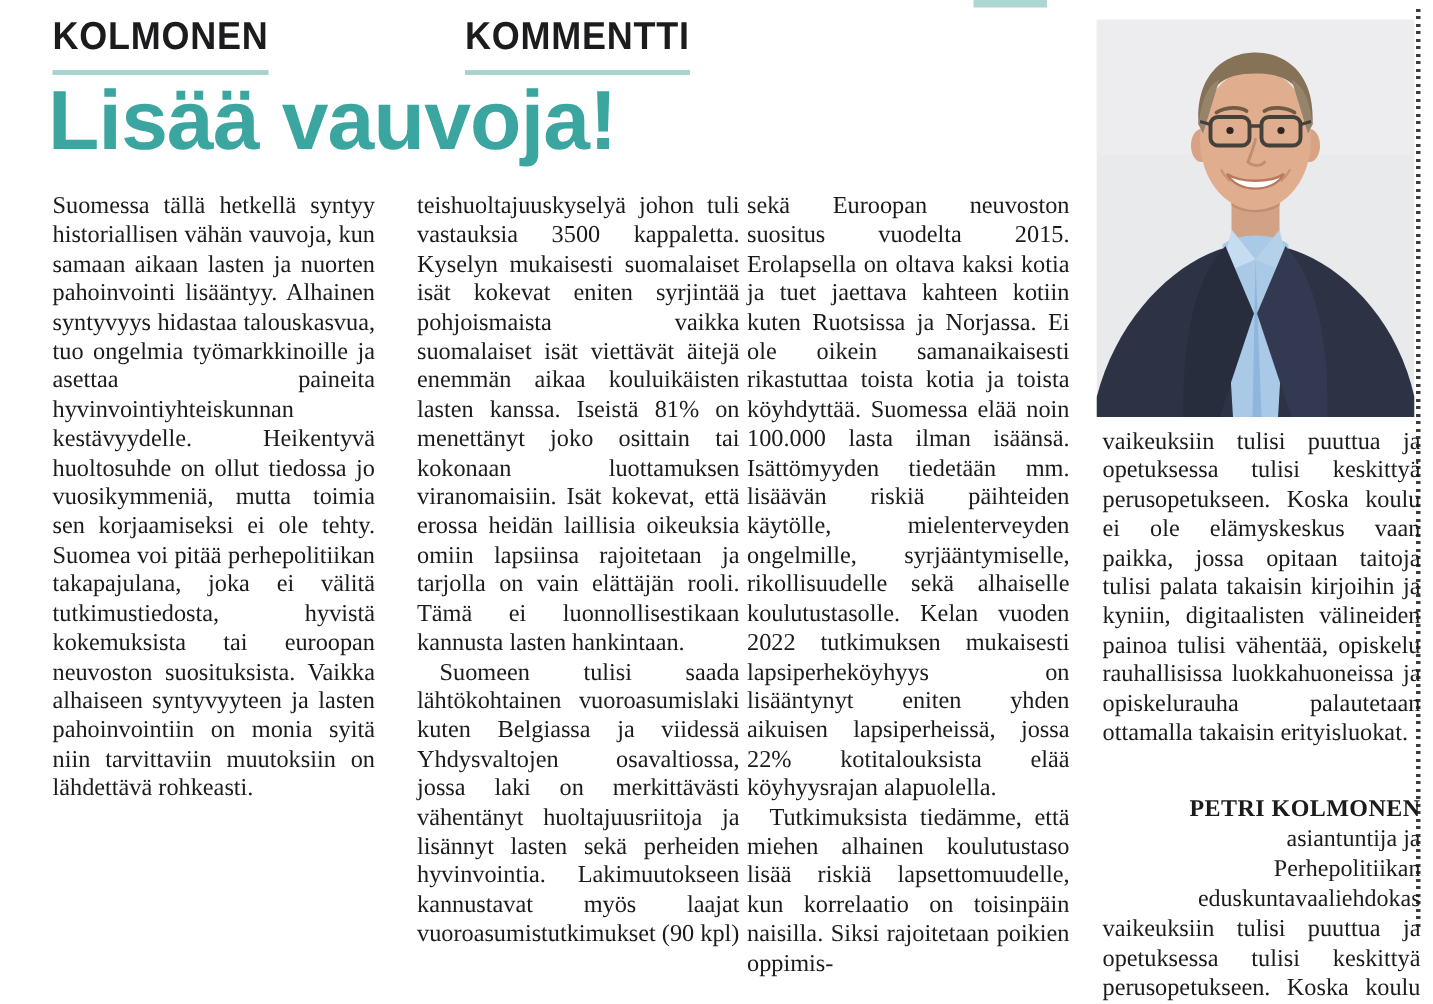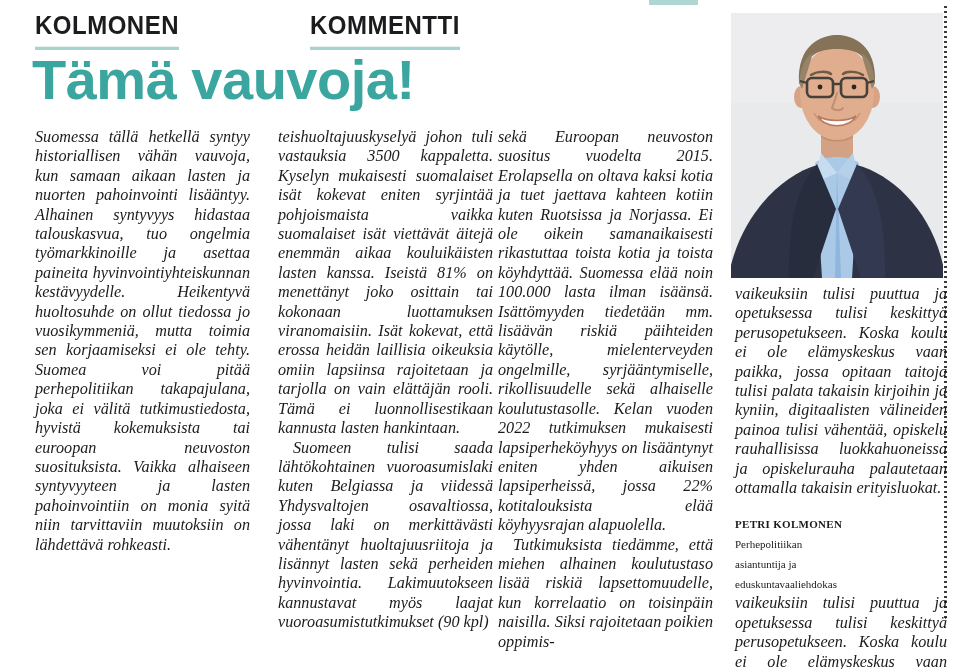--- a/index.html
+++ b/index.html
@@ -42,49 +42,49 @@
   }
   .col{
     position:absolute;top:128px;width:215px;
     font-size:16.2px;line-height:19.4px;
     text-align:justify;
   }
   .col-1{left:35px;}
   .col-2{left:278px;}
   .col-3{left:498px;}
   .col-4{left:735px;padding-top:157px;width:212px;}
-  .col p{margin:0;font-style:italic;}
+  .col p{margin:0;}
   .col p.indent{text-indent:15px;}
   .photo{
     position:absolute;left:731px;top:13px;width:212px;height:265px;
     display:block;
   }
   .byline{
-    margin-top:16px;
-    text-align:left;
+    margin-top:32px;
+    text-align:right;
     line-height:20px;
-    font-size:11px;
+    font-size:16px;
   }
   .byline-name{
     font-weight:700;
     letter-spacing:0.3px;
   }
 </style>
 </head>
 <body>
 
 <div class="page">
 
   <div class="top-fragment"></div>
   <div class="dotted-edge"></div>
 
   <span class="kicker kicker-left">KOLMONEN</span>
   <span class="kicker kicker-right">KOMMENTTI</span>
 
-  <h1 class="headline">Tämä vauvoja!</h1>
+  <h1 class="headline">Lisää vauvoja!</h1>
 
   <svg class="photo" viewBox="0 0 212 265" xmlns="http://www.w3.org/2000/svg" aria-hidden="true">
     <rect width="212" height="265" fill="#e9eaec"></rect>
     <rect width="212" height="90" fill="#ededef"></rect>
 
     <path d="M90,108 L122,108 L122,150 C122,160 90,160 90,150 Z" fill="#d3a183"></path>
     <path d="M90,112 C96,122 116,122 122,112 L122,124 C114,130 98,130 90,124 Z" fill="#c08f72"></path>
 
     <ellipse cx="70" cy="84" rx="7" ry="11" fill="#d8a385"></ellipse>
     <ellipse cx="142" cy="84" rx="7" ry="11" fill="#d8a385"></ellipse>
@@ -131,20 +131,20 @@
   <div class="col col-3">
       <p>sekä Euroopan neuvoston suositus vuodelta 2015. Erolapsella on oltava kaksi kotia ja tuet jaettava kahteen kotiin kuten Ruotsissa ja Norjassa. Ei ole oikein samanaikaisesti rikastuttaa toista kotia ja toista köyhdyttää. Suomessa elää noin 100.000 lasta ilman isäänsä. Isättömyyden tiedetään mm. lisäävän riskiä päihteiden käytölle, mielenterveyden ongelmille, syrjääntymiselle, rikollisuudelle sekä alhaiselle koulutustasolle. Kelan vuoden 2022 tutkimuksen mukaisesti lapsiperheköyhyys on lisääntynyt eniten yhden aikuisen lapsiperheissä, jossa 22% kotitalouksista elää köyhyysrajan alapuolella.</p>
       <p class="indent">Tutkimuksista tiedämme, että miehen alhainen koulutustaso lisää riskiä lapsettomuudelle, kun korrelaatio on toisinpäin naisilla. Siksi rajoitetaan poikien oppimis-</p>
     </div>
   <div class="col col-4">
     <div class="col4-paras">
         <p>vaikeuksiin tulisi puuttua ja opetuksessa tulisi keskittyä perusopetukseen. Koska koulu ei ole elämyskeskus vaan paikka, jossa opitaan taitoja tulisi palata takaisin kirjoihin ja kyniin, digitaalisten välineiden painoa tulisi vähentää, opiskelu rauhallisissa luokkahuoneissa ja opiskelurauha palautetaan ottamalla takaisin erityisluokat.</p>
       </div>
     <div class="byline">
       <div class="byline-name">PETRI KOLMONEN</div>
+      <div class="byline-role">asiantuntija ja</div>
       <div class="byline-role">Perhepolitiikan</div>
-      <div class="byline-role">asiantuntija ja</div>
       <div class="byline-role">eduskuntavaaliehdokas</div>
     </div>
   <p>vaikeuksiin tulisi puuttua ja opetuksessa tulisi keskittyä perusopetukseen. Koska koulu ei ole elämyskeskus vaan paikka, jossa opitaan taitoja tulisi palata takaisin kirjoihin ja kyniin, digitaalisten välineiden painoa tulisi vähentää, opiskelu rauhallisissa luokkahuoneissa ja opiskelurauha palautetaan ottamalla takaisin erityisluokat.</p>
     </div>
 
 </div>
 
 </body></html>

